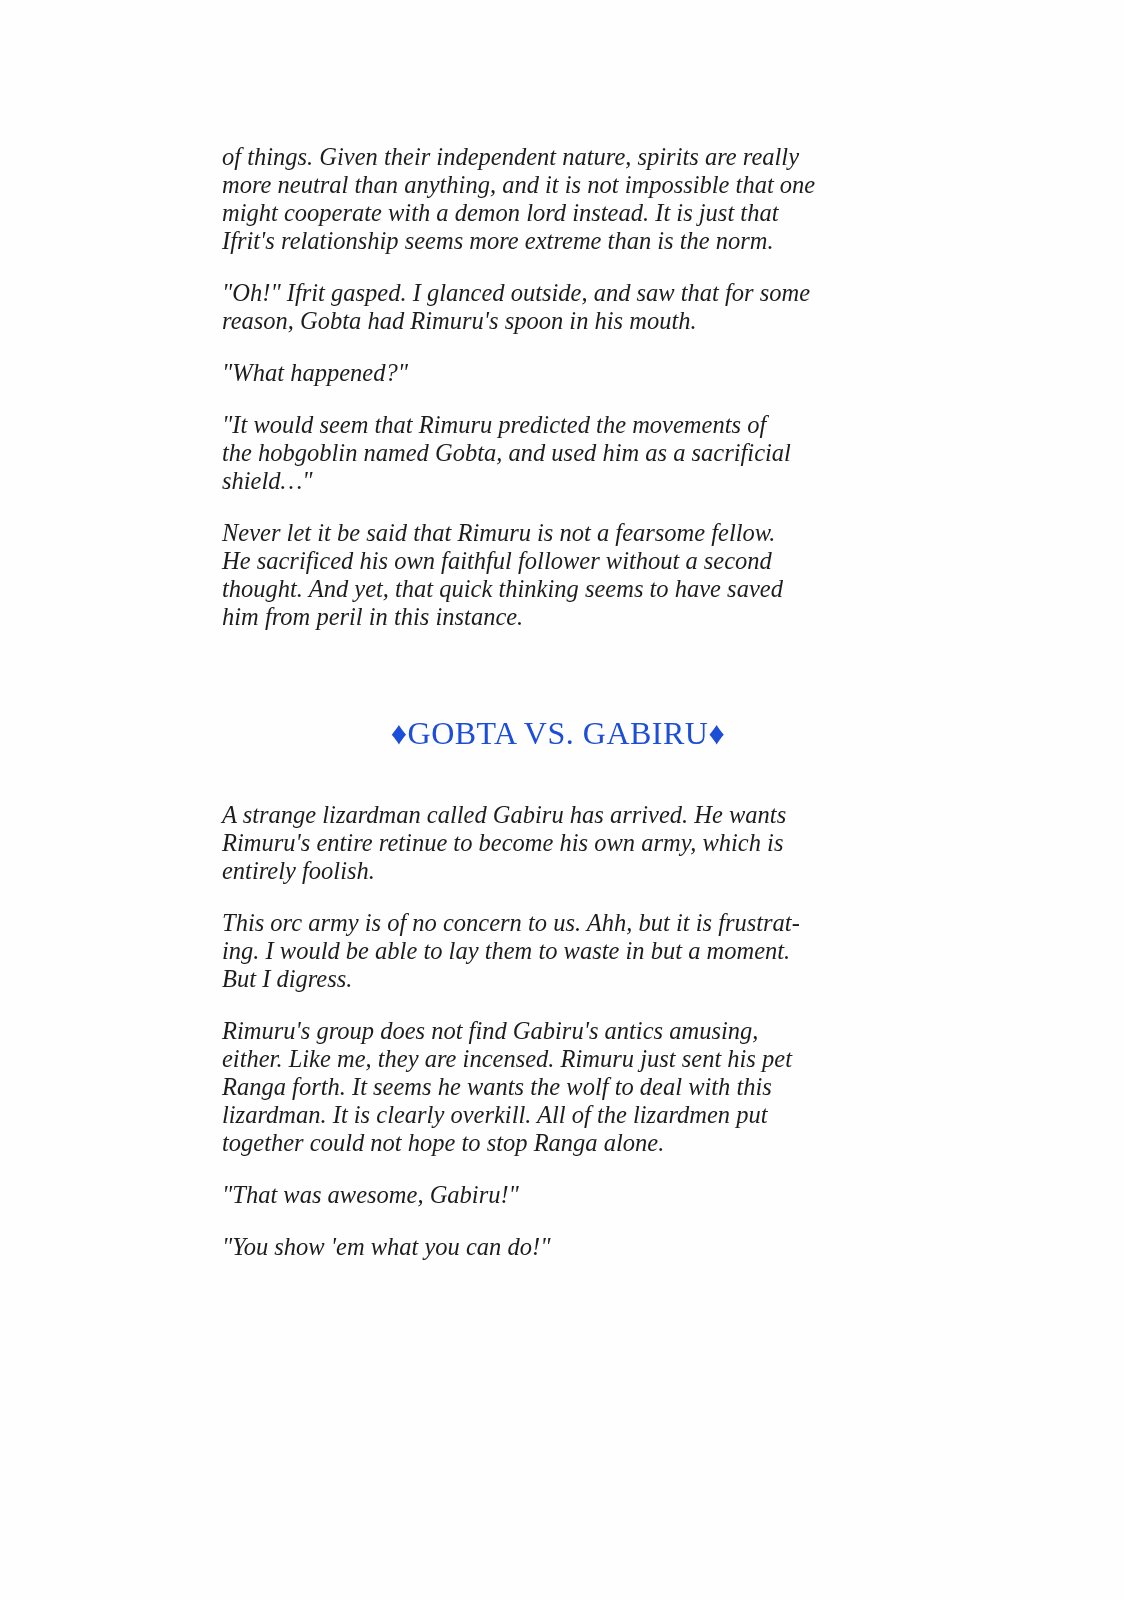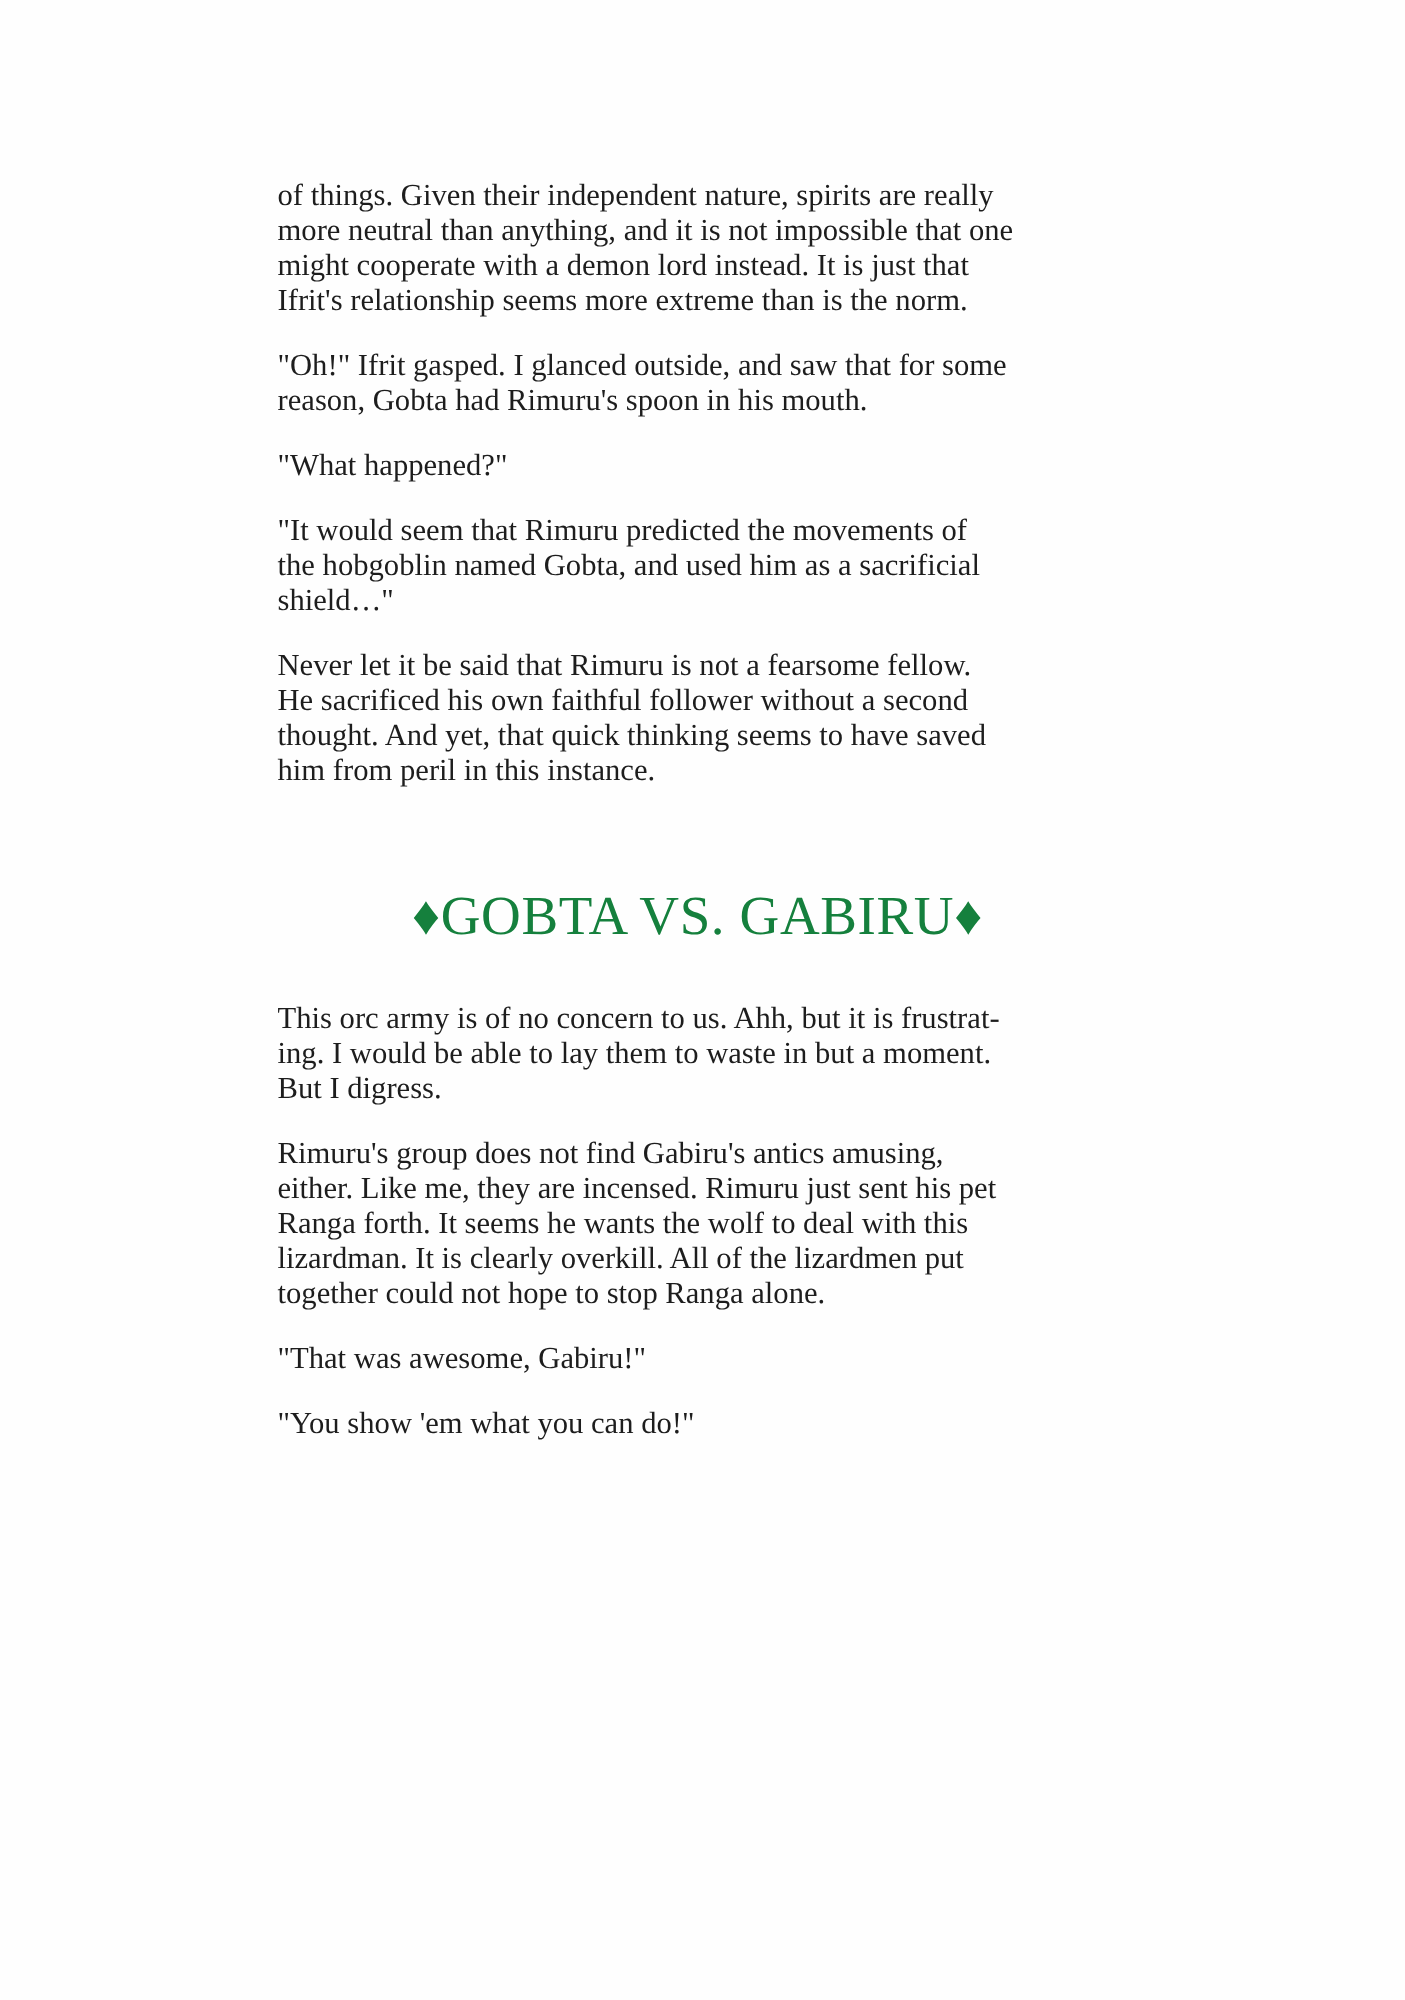--- a/index.html
+++ b/index.html
@@ -21,42 +21,44 @@
     top: 143px;
     width: 672px;
     color: #1d1d1d;
     font-size: 24.5px;
     line-height: 28px;
     text-rendering: optimizeLegibility;
   }
   .text-block p.paragraph {
     margin: 0 0 24px 0;
     padding: 0;
+    font-style: italic;
   }
   .text-block h2.heading {
     margin: 82px 0 48px 0;
     padding: 0;
-    font-size: 44px;
+    font-size: 32px;
     line-height: 40px;
     font-weight: normal;
     text-align: center;
     letter-spacing: 0.5px;
-    color: #15803d;
+    color: #1d4ed8;
   }
 </style>
 </head>
 <body>
 
 <div class="book-page">
   <div class="text-block">
 
   <p class="paragraph">of things. Given their independent nature, spirits are really<br>more neutral than anything, and it is not impossible that one<br>might cooperate with a demon lord instead. It is just that<br>Ifrit's relationship seems more extreme than is the norm.</p>
       <p class="paragraph">"Oh!" Ifrit gasped. I glanced outside, and saw that for some<br>reason, Gobta had Rimuru's spoon in his mouth.</p>
       <p class="paragraph">"What happened?"</p>
       <p class="paragraph">"It would seem that Rimuru predicted the movements of<br>the hobgoblin named Gobta, and used him as a sacrificial<br>shield…"</p>
       <p class="paragraph">Never let it be said that Rimuru is not a fearsome fellow.<br>He sacrificed his own faithful follower without a second<br>thought. And yet, that quick thinking seems to have saved<br>him from peril in this instance.</p>
       <h2 class="heading">♦GOBTA VS. GABIRU♦</h2>
+      <p class="paragraph">A strange lizardman called Gabiru has arrived. He wants<br>Rimuru's entire retinue to become his own army, which is<br>entirely foolish.</p>
       <p class="paragraph">This orc army is of no concern to us. Ahh, but it is frustrat-<br>ing. I would be able to lay them to waste in but a moment.<br>But I digress.</p>
       <p class="paragraph">Rimuru's group does not find Gabiru's antics amusing,<br>either. Like me, they are incensed. Rimuru just sent his pet<br>Ranga forth. It seems he wants the wolf to deal with this<br>lizardman. It is clearly overkill. All of the lizardmen put<br>together could not hope to stop Ranga alone.</p>
       <p class="paragraph">"That was awesome, Gabiru!"</p>
       <p class="paragraph">"You show 'em what you can do!"</p>
     </div>
 </div>
 
 </body></html>

